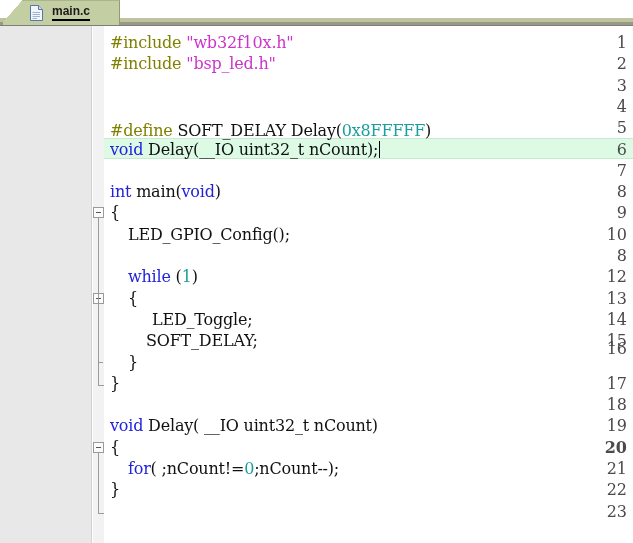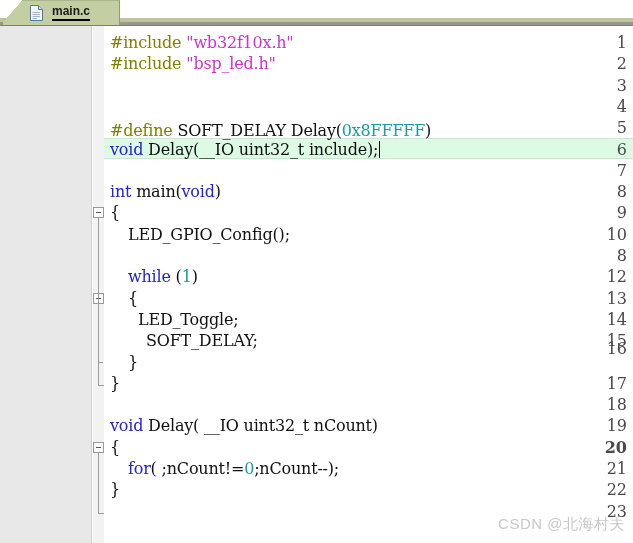--- a/index.html
+++ b/index.html
@@ -290,36 +290,35 @@
         <div class="foldline" style="left: 98px; top: 277.6px; height: 59.9px;"></div>
         <div class="foldline" style="left: 98px; top: 426.7px; height: 59.9px;"></div>
       </div>
 
     <div id="code-holder">
         <div class="codeline" style="top: 6px; left: 110px;"><span class="t-pre">#include</span><span class="t-def"> </span><span class="t-str">"wb32f10x.h"</span></div>
         <div class="codeline" style="top: 27.3px; left: 110px;"><span class="t-pre">#include</span><span class="t-def"> </span><span class="t-str">"bsp_led.h"</span></div>
         <div class="codeline" style="top: 48.6px; left: 110px;"></div>
         <div class="codeline" style="top: 69.9px; left: 110px; margin-top: 24px;"><span class="t-pre">#define</span><span class="t-def"> SOFT_DELAY Delay(</span><span class="t-num">0x8FFFFF</span><span class="t-def">)</span></div>
         <div class="codeline" style="top: 91.2px; left: 110px;"></div>
-        <div class="codeline" style="top: 112.5px; left: 110px;"><span class="t-kw">void</span><span class="t-def"> Delay(__IO uint32_t include);</span></div>
+        <div class="codeline" style="top: 112.5px; left: 110px;"><span class="t-kw">void</span><span class="t-def"> Delay(__IO uint32_t nCount);</span></div>
         <div class="cursor" style="top: 114.5px; left: 379px;"></div>
         <div class="codeline" style="top: 133.8px; left: 110px;"></div>
         <div class="codeline" style="top: 155.1px; left: 110px;"><span class="t-kw">int</span><span class="t-def"> main(</span><span class="t-kw">void</span><span class="t-def">)</span></div>
         <div class="codeline" style="top: 176.4px; left: 110px;"><span class="t-def">{</span></div>
         <div class="codeline" style="top: 197.7px; left: 128px;"><span class="t-def">LED_GPIO_Config();</span></div>
         <div class="codeline" style="top: 219px; left: 110px;"></div>
         <div class="codeline" style="top: 240.3px; left: 128px;"><span class="t-kw">while</span><span class="t-def"> (</span><span class="t-num">1</span><span class="t-def">)</span></div>
         <div class="codeline" style="top: 261.6px; left: 128px;"><span class="t-def">{</span></div>
-        <div class="codeline" style="top: 282.9px; left: 138px;"><span class="t-def">LED_Toggle;</span></div>
+        <div class="codeline" style="top: 282.9px; left: 152px;"><span class="t-def">LED_Toggle;</span></div>
         <div class="codeline" style="top: 304.2px; left: 146px;"><span class="t-def">SOFT_DELAY;</span></div>
         <div class="codeline" style="top: 325.5px; left: 128px;"><span class="t-def">}</span></div>
         <div class="codeline" style="top: 346.8px; left: 110px;"><span class="t-def">}</span></div>
         <div class="codeline" style="top: 368.1px; left: 110px;"></div>
         <div class="codeline" style="top: 389.4px; left: 110px;"><span class="t-kw">void</span><span class="t-def"> Delay( __IO uint32_t nCount)</span></div>
         <div class="codeline" style="top: 410.7px; left: 110px;"><span class="t-def">{</span></div>
         <div class="codeline" style="top: 432px; left: 128px;"><span class="t-kw">for</span><span class="t-def">( ;nCount!=</span><span class="t-num">0</span><span class="t-def">;nCount--);</span></div>
         <div class="codeline" style="top: 453.3px; left: 110px;"><span class="t-def">}</span></div>
         <div class="codeline" style="top: 474.6px; left: 110px;"></div>
       </div>
   </div>
 
-  <div class="watermark">CSDN @北海村夫</div>
 </div>
 
 </body></html>

